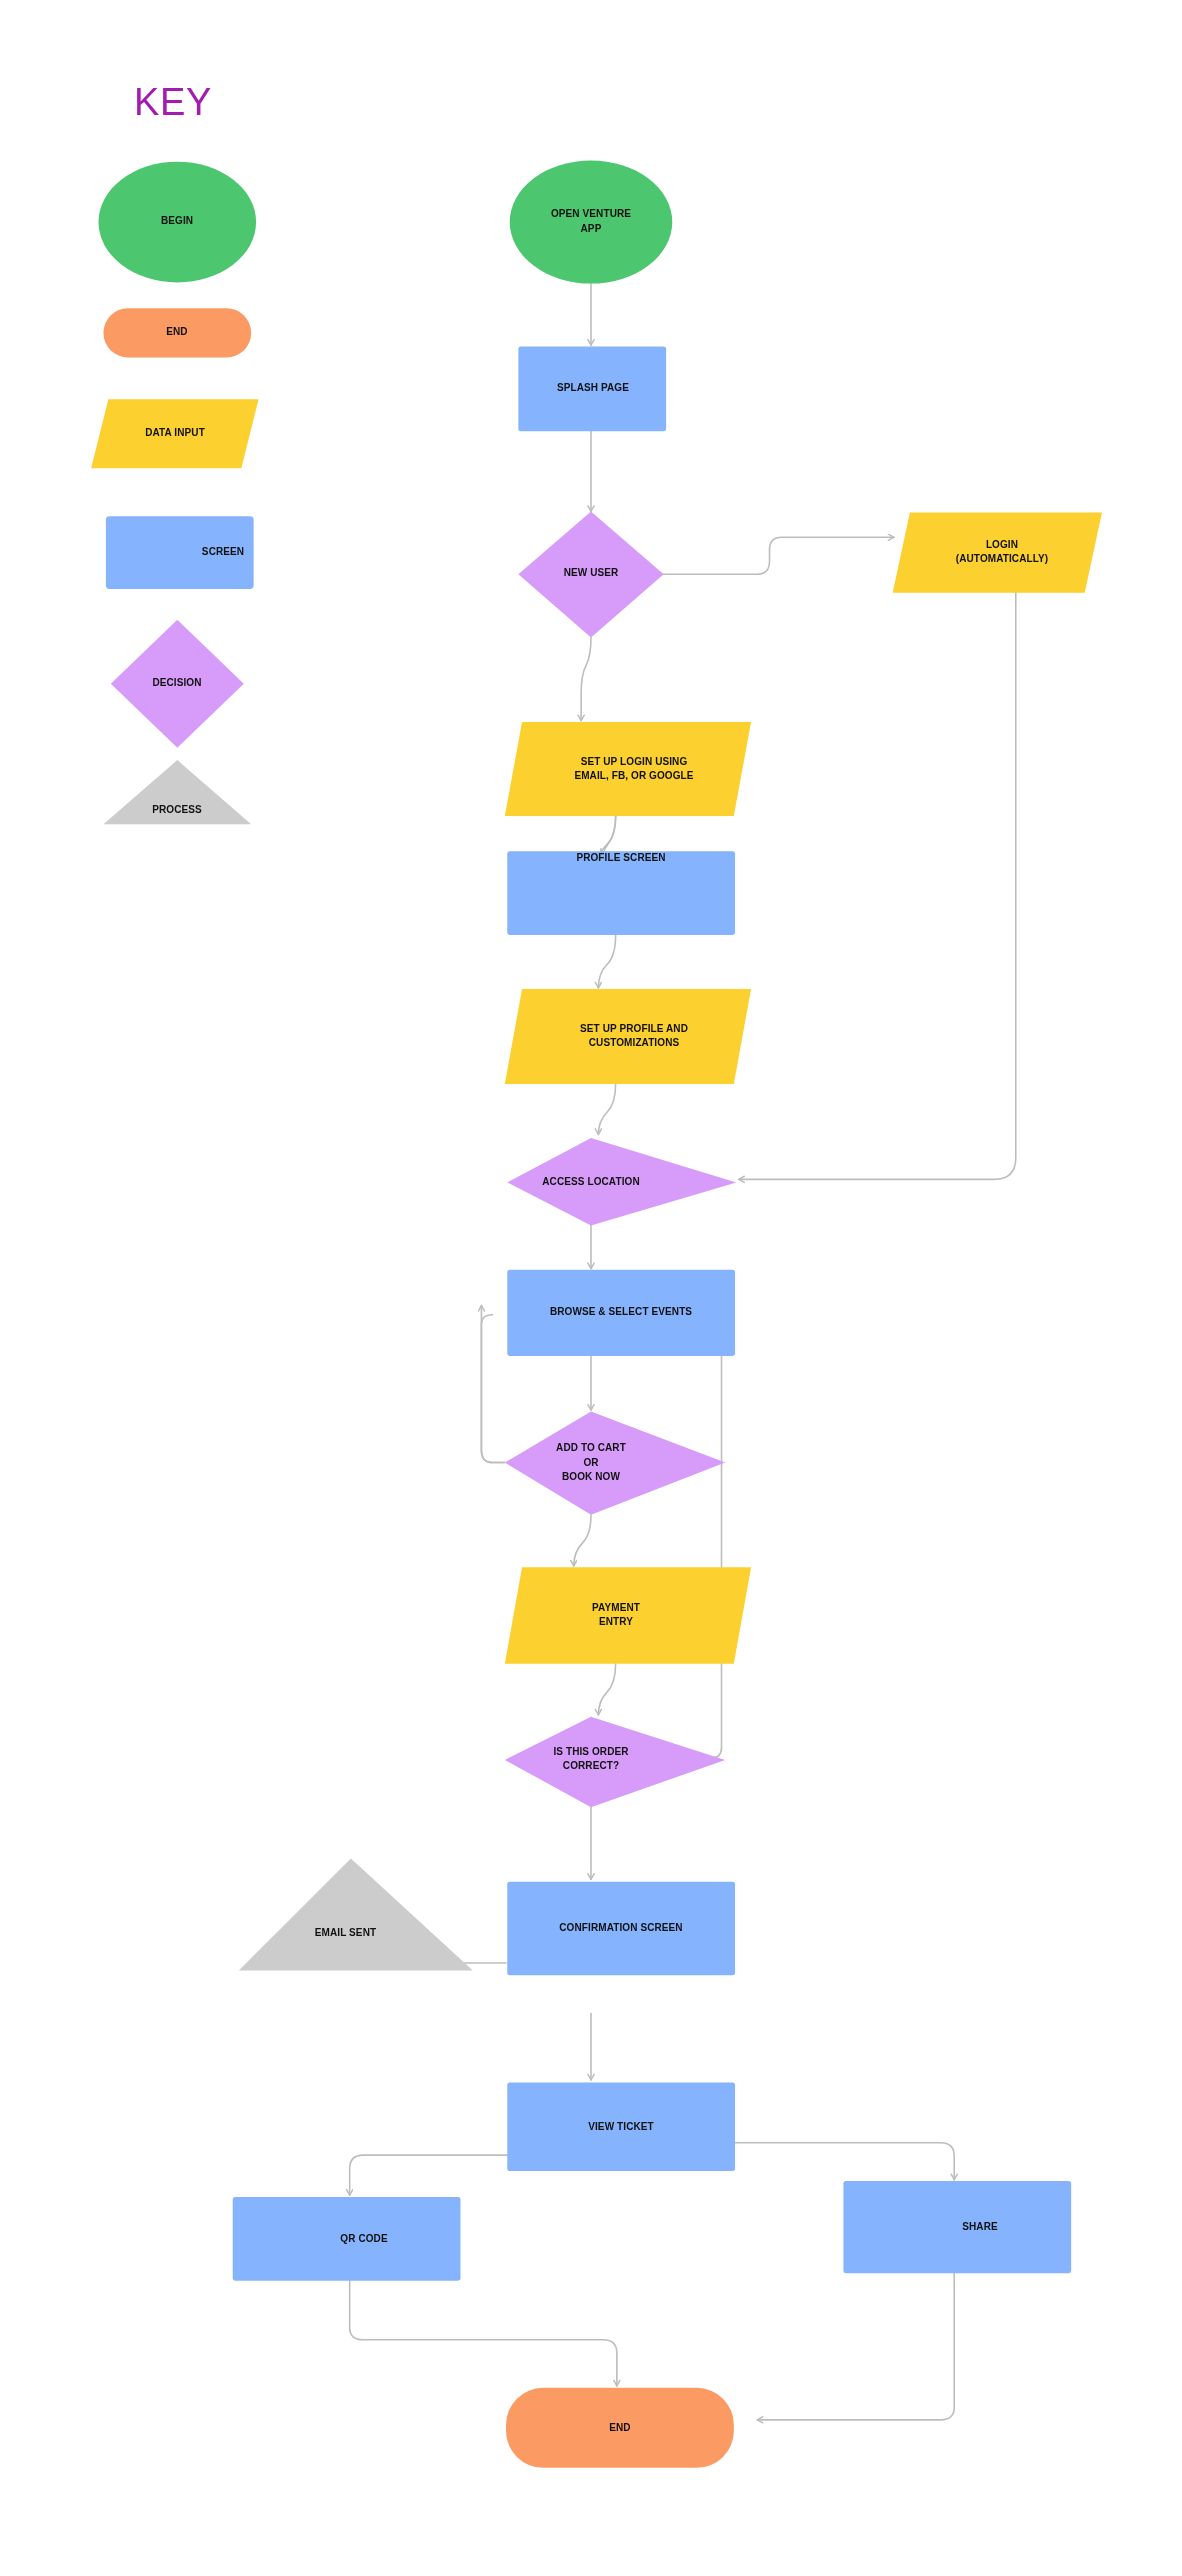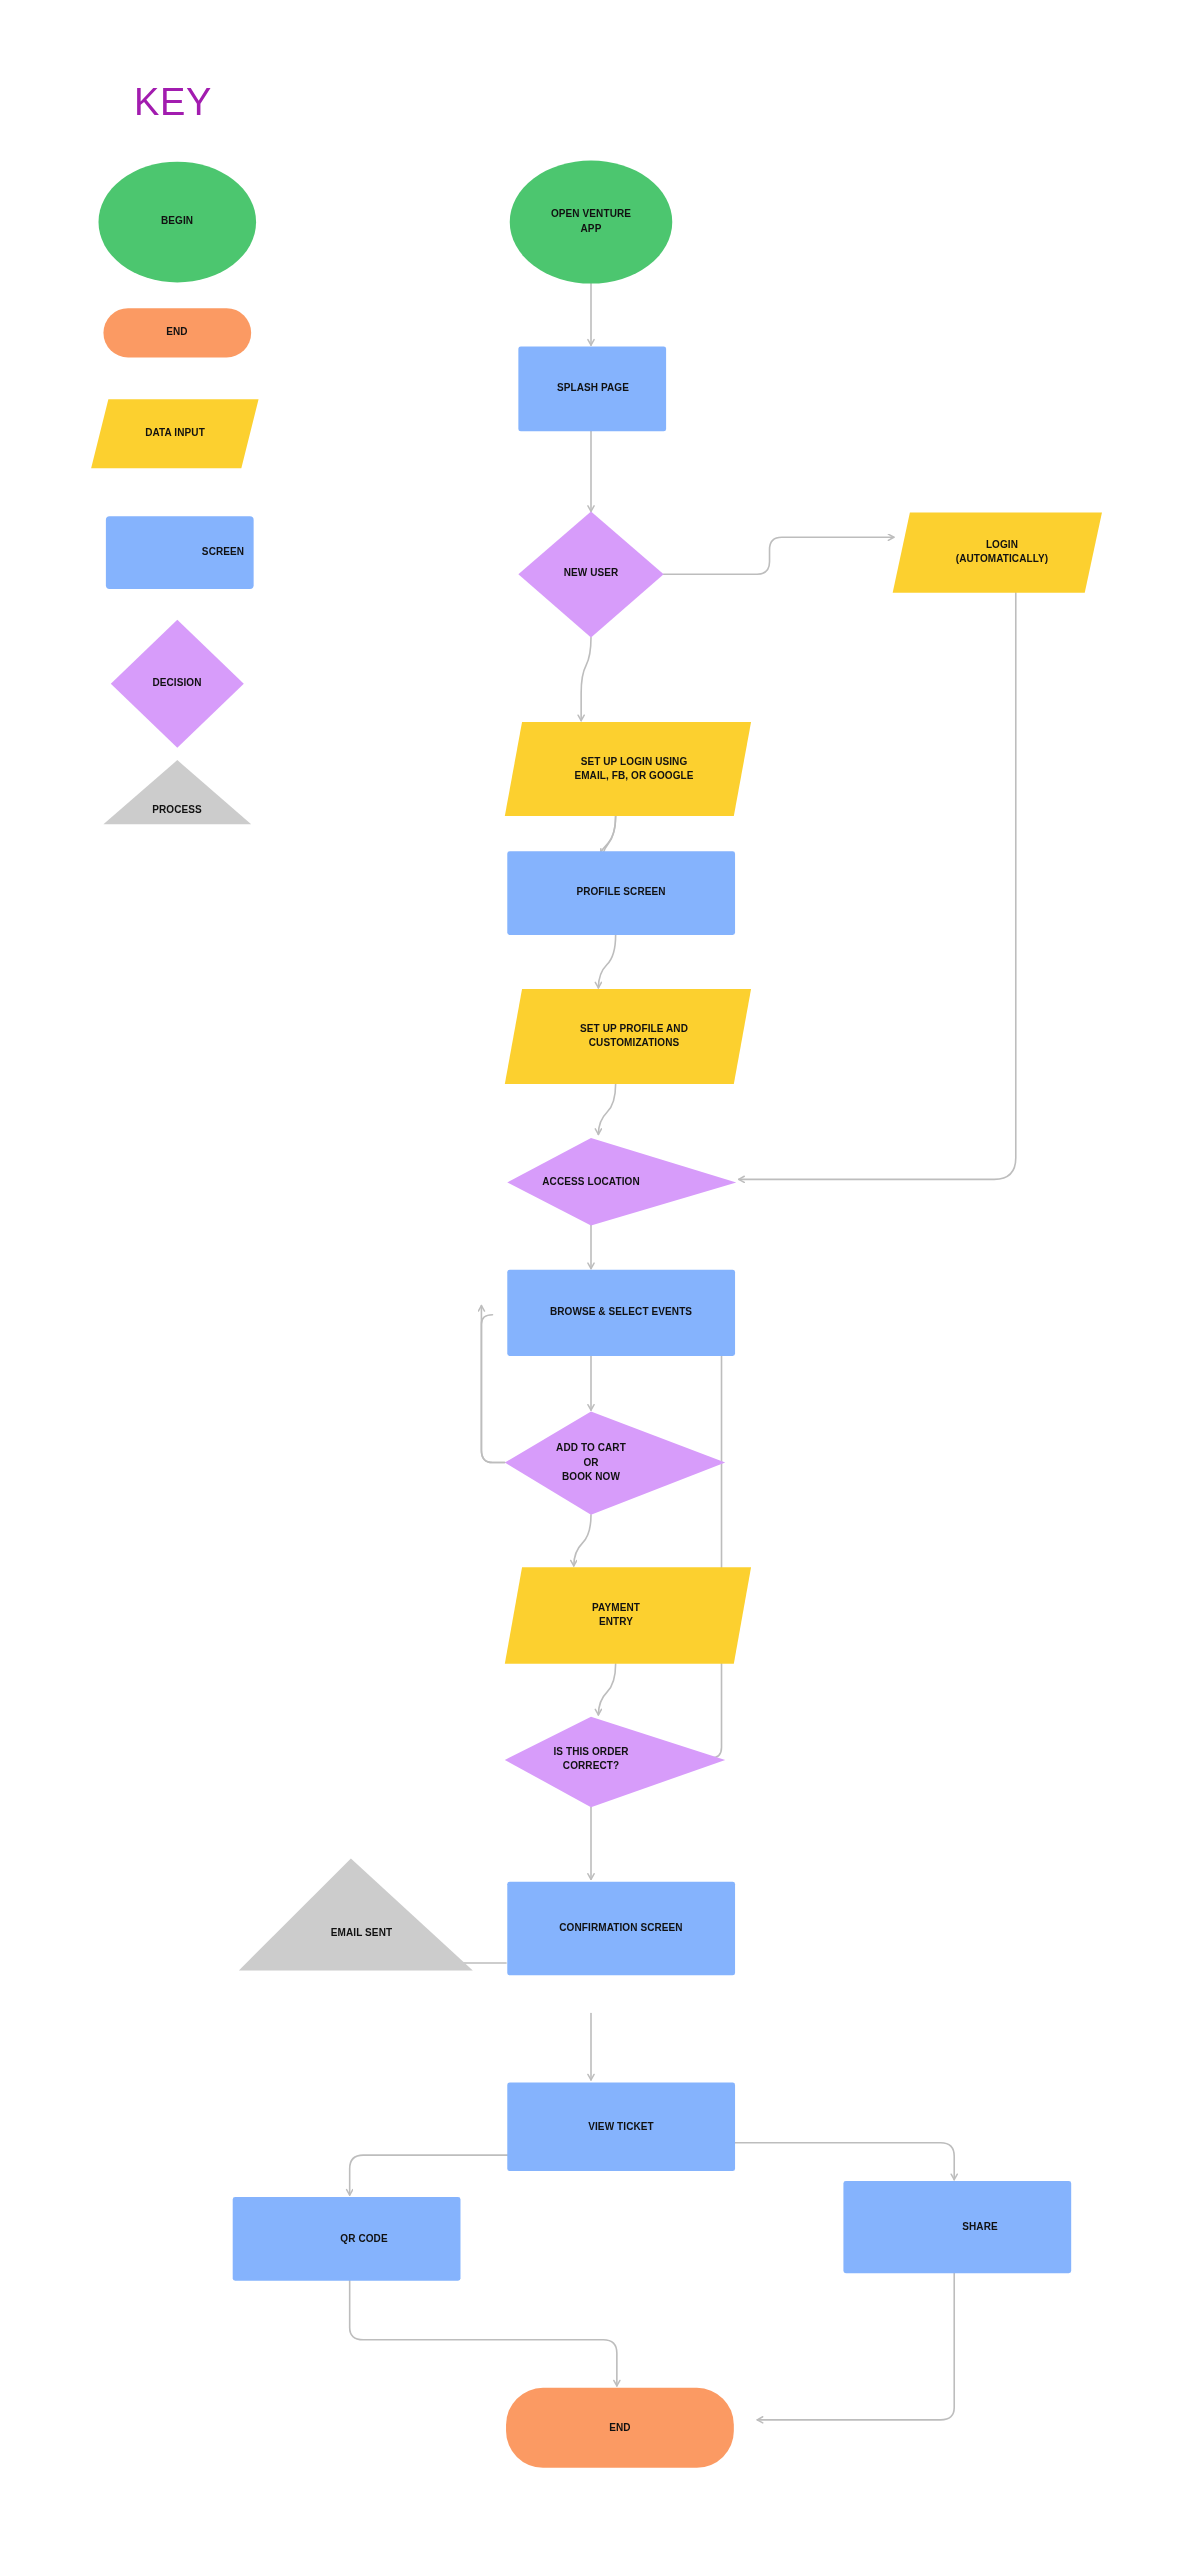--- a/index.html
+++ b/index.html
@@ -150,42 +150,42 @@
   <div class="node-label" style="left:519px;top:370px;width:148px;height:37px;font-size:10px;">SPLASH PAGE</div>
 
   <div class="node-label" style="left:517px;top:555px;width:148px;height:37px;font-size:10px;">NEW USER</div>
 
   <div class="node-label" style="left:918px;top:533px;width:168px;height:38px;font-size:10px;">LOGIN
 (AUTOMATICALLY)</div>
 
   <div class="node-label" style="left:520px;top:750px;width:228px;height:38px;font-size:10px;">SET UP LOGIN USING
 EMAIL, FB, OR GOOGLE</div>
 
-  <div class="node-label" style="left:507px;top:874px;width:228px;height:37px;font-size:10px;">PROFILE SCREEN</div>
+  <div class="node-label" style="left:507px;top:840px;width:228px;height:37px;font-size:10px;">PROFILE SCREEN</div>
 
   <div class="node-label" style="left:520px;top:1017px;width:228px;height:38px;font-size:10px;">SET UP PROFILE AND
 CUSTOMIZATIONS</div>
 
   <div class="node-label" style="left:517px;top:1164px;width:148px;height:37px;font-size:10px;">ACCESS LOCATION</div>
 
   <div class="node-label" style="left:507px;top:1294px;width:228px;height:37px;font-size:10px;">BROWSE &amp; SELECT EVENTS</div>
 
   <div class="node-label" style="left:517px;top:1434px;width:148px;height:58px;font-size:10px;">ADD TO CART
 OR
 BOOK NOW</div>
 
   <div class="node-label" style="left:542px;top:1596px;width:148px;height:38px;font-size:10px;">PAYMENT
 ENTRY</div>
 
   <div class="node-label" style="left:517px;top:1740px;width:148px;height:38px;font-size:10px;">IS THIS ORDER
 CORRECT?</div>
 
   <div class="node-label" style="left:507px;top:1910px;width:228px;height:37px;font-size:10px;">CONFIRMATION SCREEN</div>
 
-  <div class="node-label" style="left:294px;top:1915px;width:135px;height:37px;font-size:10px;">EMAIL SENT</div>
+  <div class="node-label" style="left:278px;top:1915px;width:135px;height:37px;font-size:10px;">EMAIL SENT</div>
 
   <div class="node-label" style="left:507px;top:2109px;width:228px;height:37px;font-size:10px;">VIEW TICKET</div>
 
   <div class="node-label" style="left:233px;top:2221px;width:228px;height:37px;font-size:10px;padding-left:17px;">QR CODE</div>
 
   <div class="node-label" style="left:844px;top:2209px;width:272px;height:37px;font-size:10px;">SHARE</div>
 
   <div class="node-label" style="left:506px;top:2410px;width:228px;height:37px;font-size:10px;">END</div>
 
 </div>

